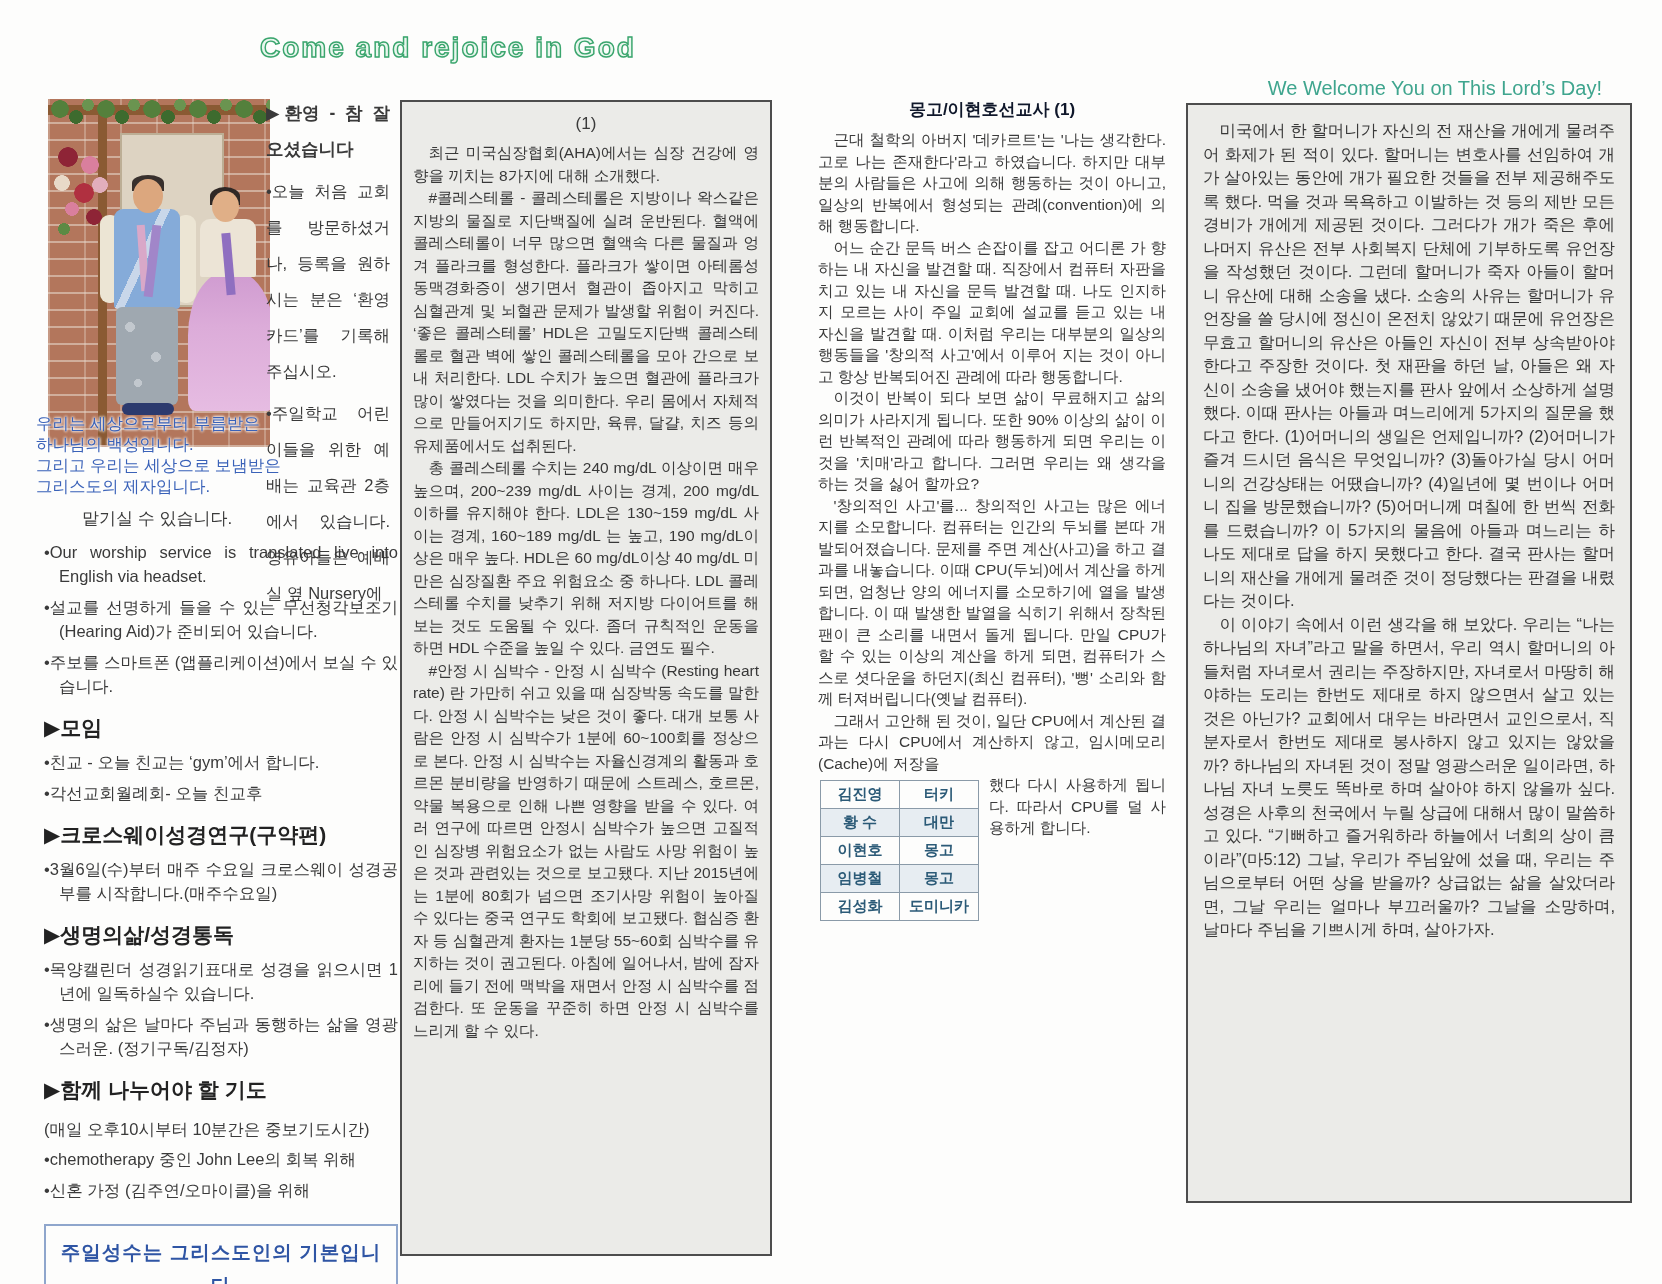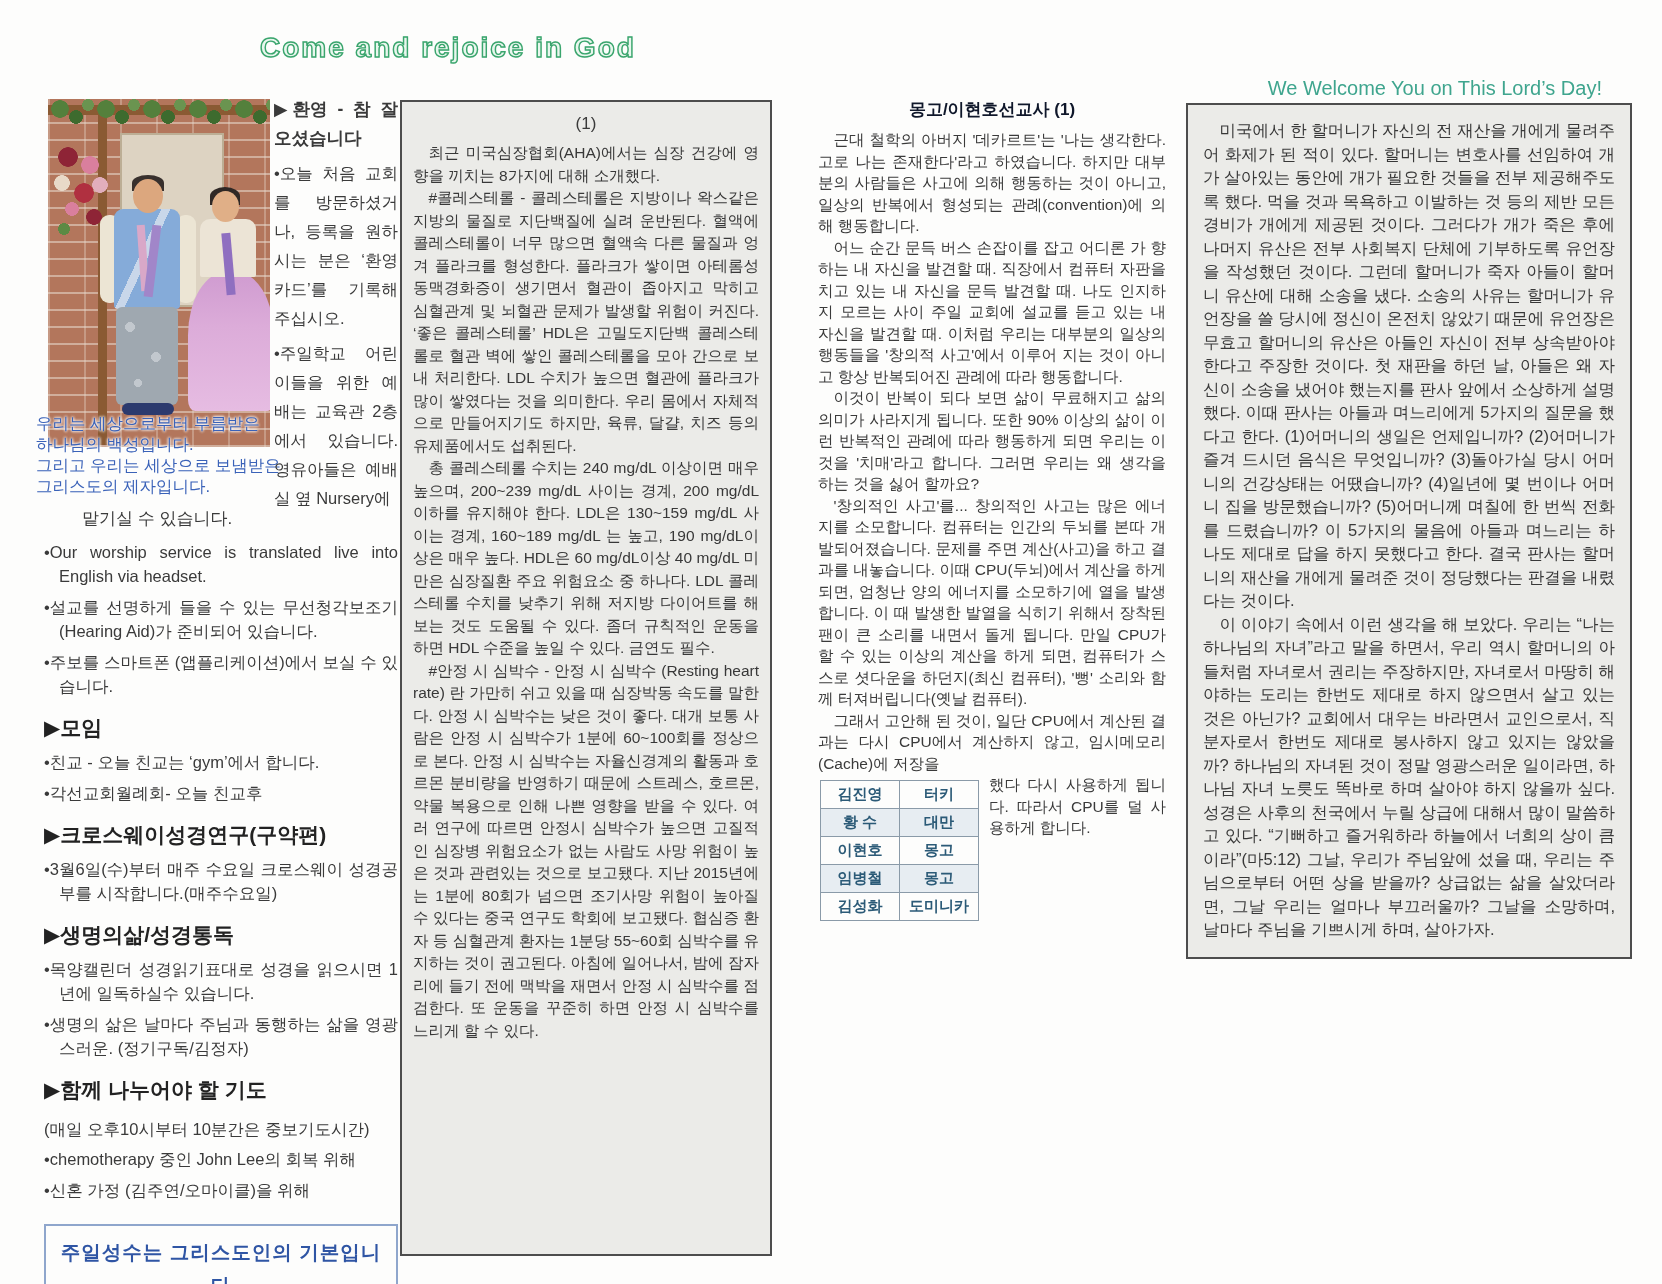--- a/index.html
+++ b/index.html
@@ -54,21 +54,21 @@
   .man-shoes{position:absolute;left:74px;top:304px;width:52px;height:12px;background:#2c3a6e;border-radius:6px;}
   .wom-hair{position:absolute;left:162px;top:88px;width:30px;height:18px;background:#2f2825;border-radius:50% 50% 0 0;}
   .wom-head{position:absolute;left:164px;top:92px;width:27px;height:31px;background:#e0af87;border-radius:50%;}
   .wom-top{position:absolute;left:152px;top:120px;width:56px;height:58px;background:#ece4d6;border-radius:10px 10px 2px 2px;}
   .wom-ribbon{position:absolute;left:176px;top:134px;width:9px;height:62px;background:#8f6fc0;transform:rotate(-5deg);}
   .wom-skirt{position:absolute;left:140px;top:172px;width:86px;height:140px;border-radius:46% 46% 8% 8%;
     background:linear-gradient(180deg,#cf9bd0 0%,#dcacd9 40%,#e6bce2 100%);}
   .photo-caption{position:absolute;left:-8px;top:318px;width:250px;text-align:left;
     color:#3a62b8;font-size:16.5px;line-height:21px;font-weight:500;
     text-shadow:0 0 3px #fff,0 0 3px #fff,0 0 3px #fff;}
-  .narrow{position:absolute;right:0;top:0;width:124px;text-align:justify;font-size:16.5px;line-height:29px;}
+  .narrow{position:absolute;right:8px;top:0;width:124px;text-align:justify;font-size:16.5px;line-height:36px;}
   .narrow .nh{font-weight:bold;font-size:17.5px;}
   .narrow p{margin:0 0 6px 0;padding-left:0;}
   .cont-line{margin:4px 0 10px 38px;font-size:17px;}
   .bullets p{margin:0 0 7px 0;padding-left:15px;text-indent:-15px;text-align:justify;font-size:16.5px;line-height:24px;}
   .sec-h{font-size:21px;font-weight:bold;color:#222;margin:16px 0 8px 0;}
   .prayer-note{font-size:16.5px;margin:0 0 6px 0;}
   .motto-box{margin-top:22px;border:2px solid #8fa6cc;padding:10px 8px;width:334px;
     color:#2f55a4;font-size:19.5px;font-weight:600;line-height:33px;text-align:center;letter-spacing:1px;}
   
   .box2{position:absolute;left:400px;top:100px;width:372px;height:1156px;background:#ebebe8;
@@ -78,21 +78,21 @@
   
   .col3{position:absolute;left:818px;top:98px;width:348px;}
   .col3 .title{text-align:center;font-weight:bold;font-size:17px;color:#0f172a;margin:0 0 8px 0;}
   .col3 p{margin:0;text-align:justify;font-size:15.5px;line-height:21.5px;text-indent:1em;}
   .miss-table{float:left;border-collapse:collapse;margin:6px 10px 2px 2px;}
   .miss-table td{border:1px solid #8a9aa8;width:72px;height:25px;text-align:center;
     font-size:15px;font-weight:bold;color:#2b5a77;padding:1px 3px;}
   .miss-table tr:nth-child(even) td{background:#e7edf2;}
   .no-indent{text-indent:0 !important;}
   
-  .box4{position:absolute;left:1186px;top:103px;width:446px;height:856px;background:#ebebe8;
+  .box4{position:absolute;left:1186px;top:103px;width:446px;height:1100px;background:#ebebe8;
     border:2.5px solid #4d4d4d;box-sizing:border-box;padding:14px 15px;overflow:hidden;}
   .box4 p{margin:0;text-align:justify;font-size:16.5px;line-height:23.5px;text-indent:1em;color:#383838;}
 </style>
 </head>
 <body>
 
 <div class="hdr-left">Come and rejoice in God</div>
 <div class="hdr-right">
   <div class="en">We Welcome You on This Lord’s Day!</div>
   <div class="ko">오늘 주일예배에 나오신 여러분을 환영합니다!</div>

